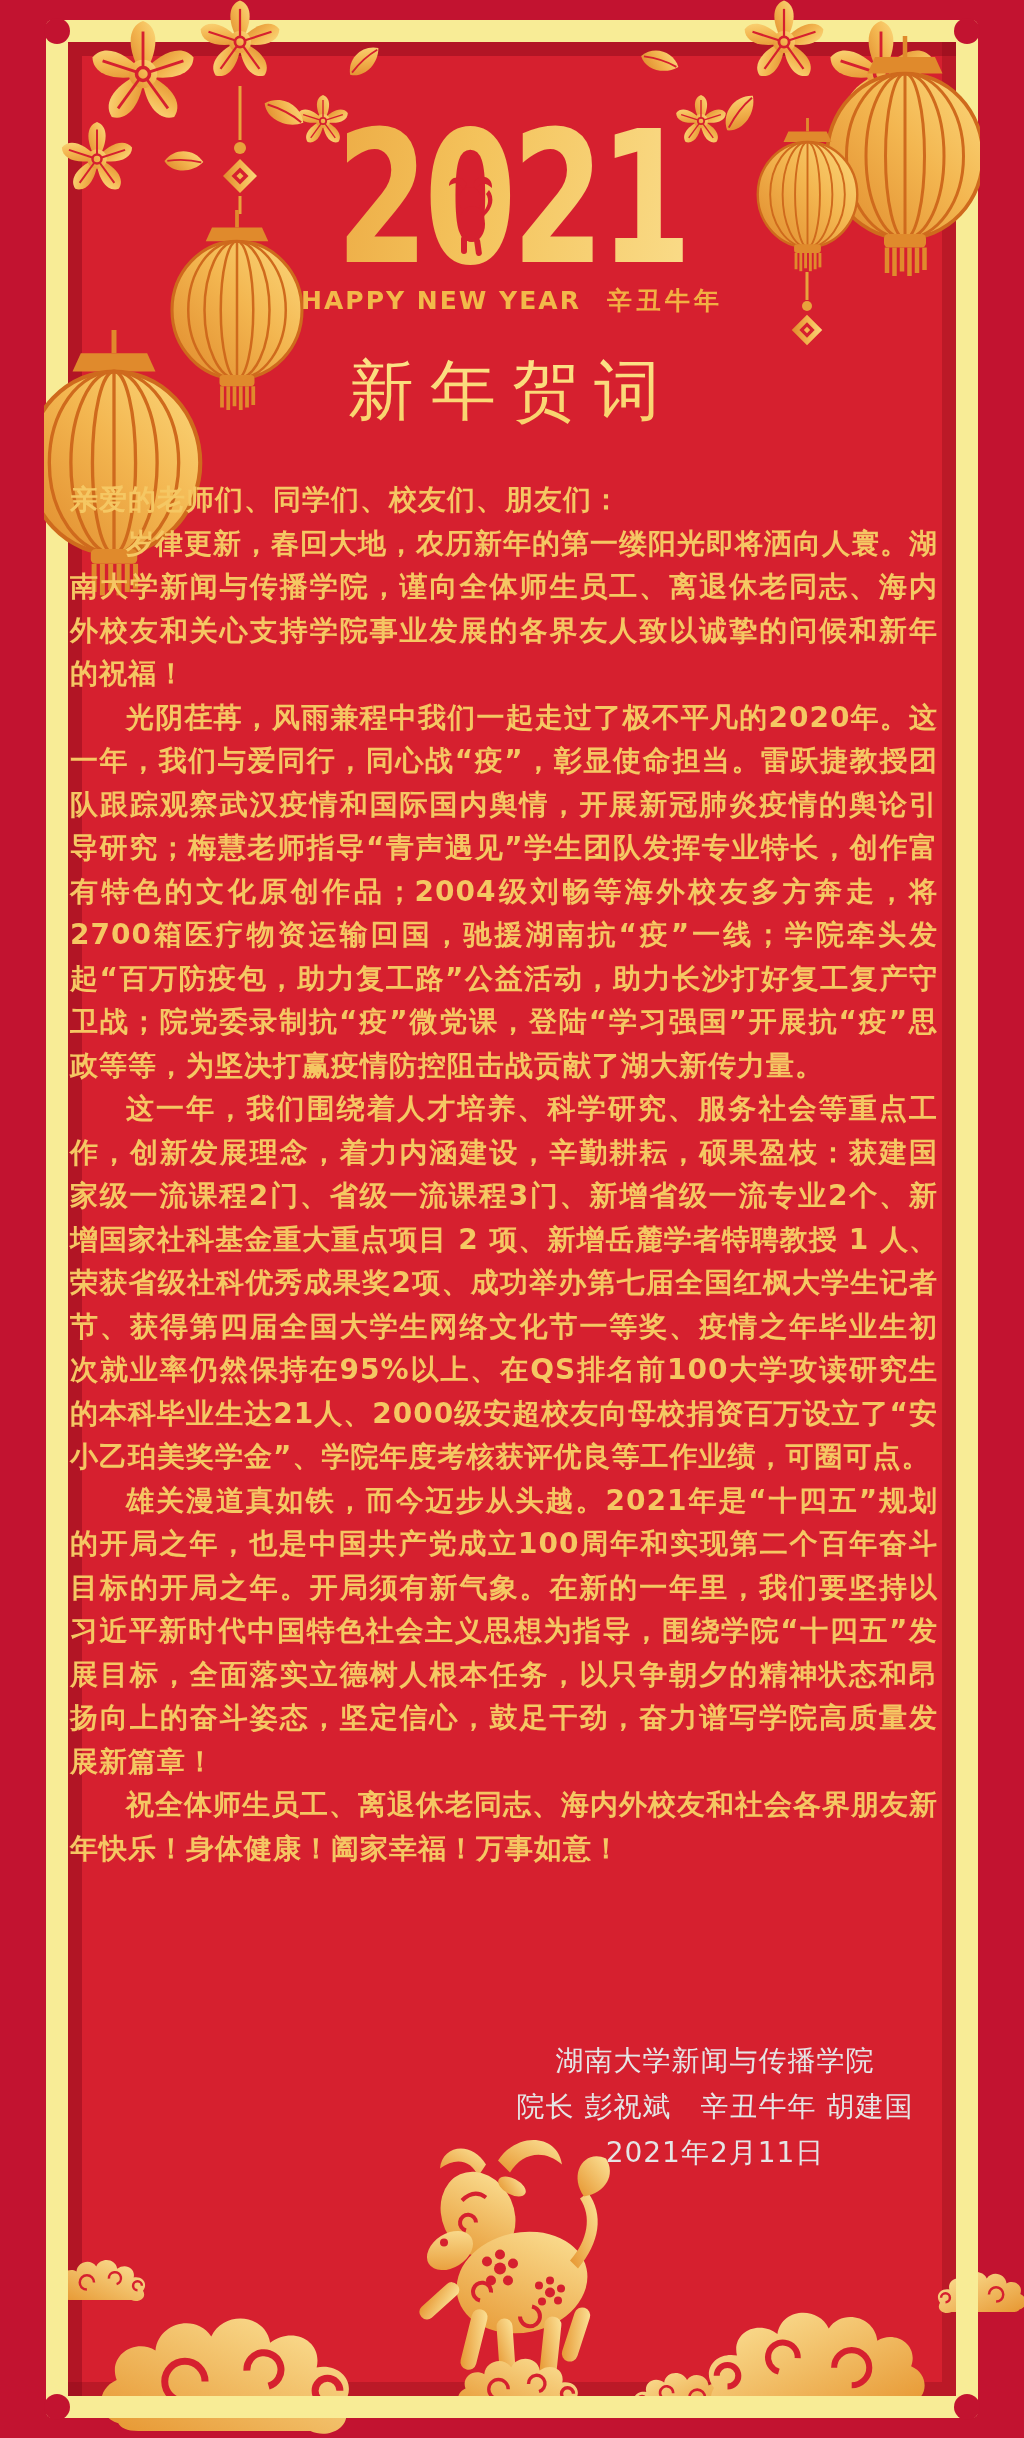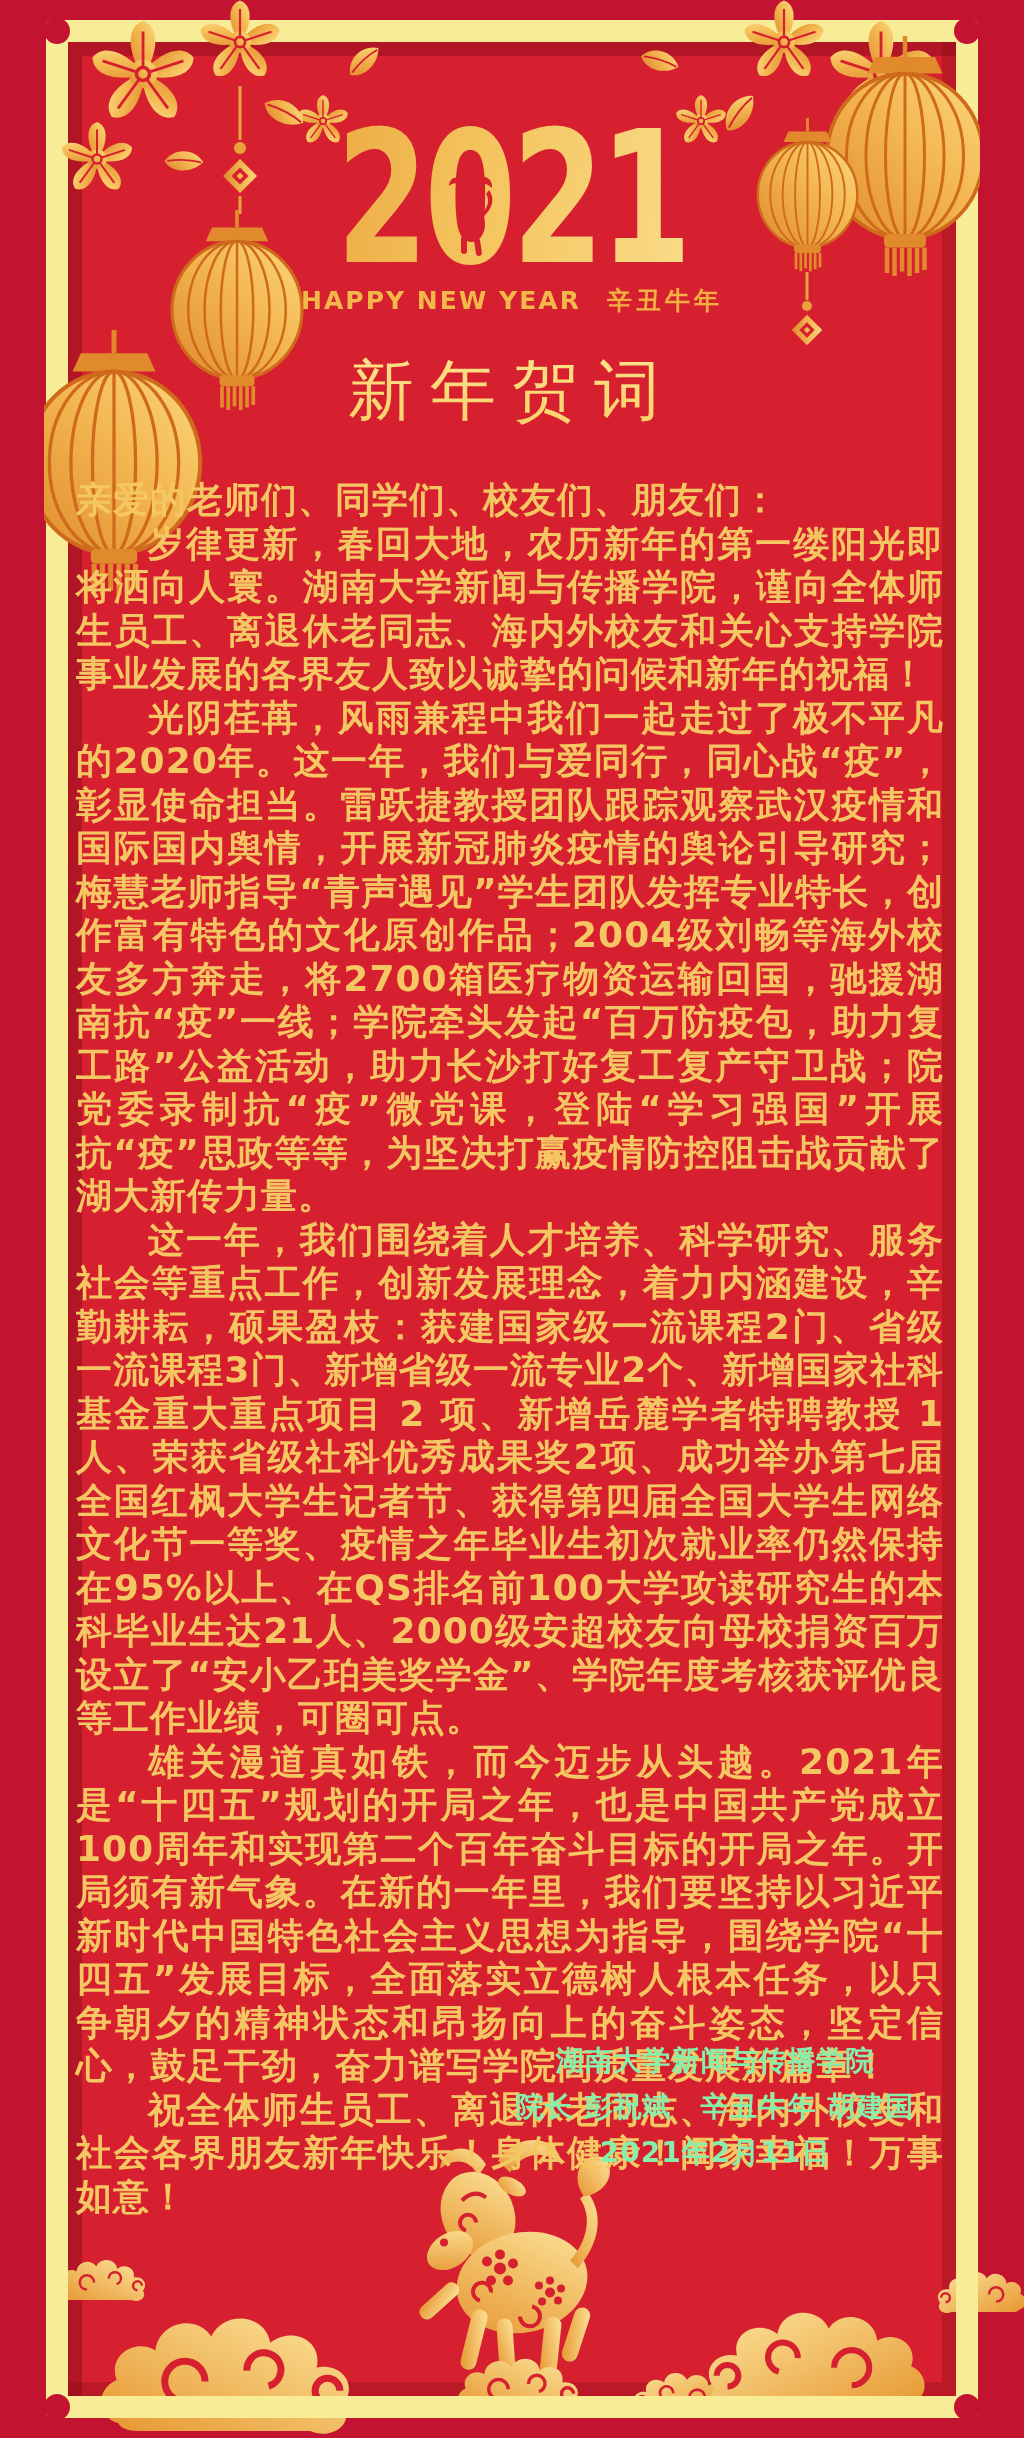--- a/index.html
+++ b/index.html
@@ -51,29 +51,29 @@
     letter-spacing:2px;
   }
   .en-line .zodiac{margin-left:26px; letter-spacing:4px; color:#f2b043;}
   .headline{
     position:absolute; left:0; right:0; top:346px; z-index:5;
     text-align:center; font-size:66px; font-weight:normal; letter-spacing:16px;
     background:linear-gradient(180deg,#fde48c 0%,#f8cf66 100%);
     -webkit-background-clip:text; background-clip:text; color:transparent;
   }
   .body-text{
-    position:absolute; left:76px; top:478px; width:868px; z-index:5;
-    color:#f5c763; font-size:36px; font-weight:bold; line-height:43.5px;
+    position:absolute; left:70px; top:478px; width:868px; z-index:5;
+    color:#f5c763; font-size:28px; font-weight:bold; line-height:43.5px;
     letter-spacing:1px; text-align:justify; text-justify:inter-ideograph;
   }
   .body-text p{margin:0; text-indent:2em;}
   .body-text p.salutation{text-indent:0;}
   .signature{
     position:absolute; left:495px; top:2038px; width:440px; z-index:5;
-    color:#86efac; font-size:28px; font-weight:bold; line-height:46px;
+    color:#e5e5e5; font-size:28px; font-weight:normal; line-height:46px;
     text-align:center; letter-spacing:1px;
   }
 </style>
 </head>
 <body>
 
 <div class="page">
 
   <svg width="0" height="0" style="position:absolute" aria-hidden="true">
     <defs>

